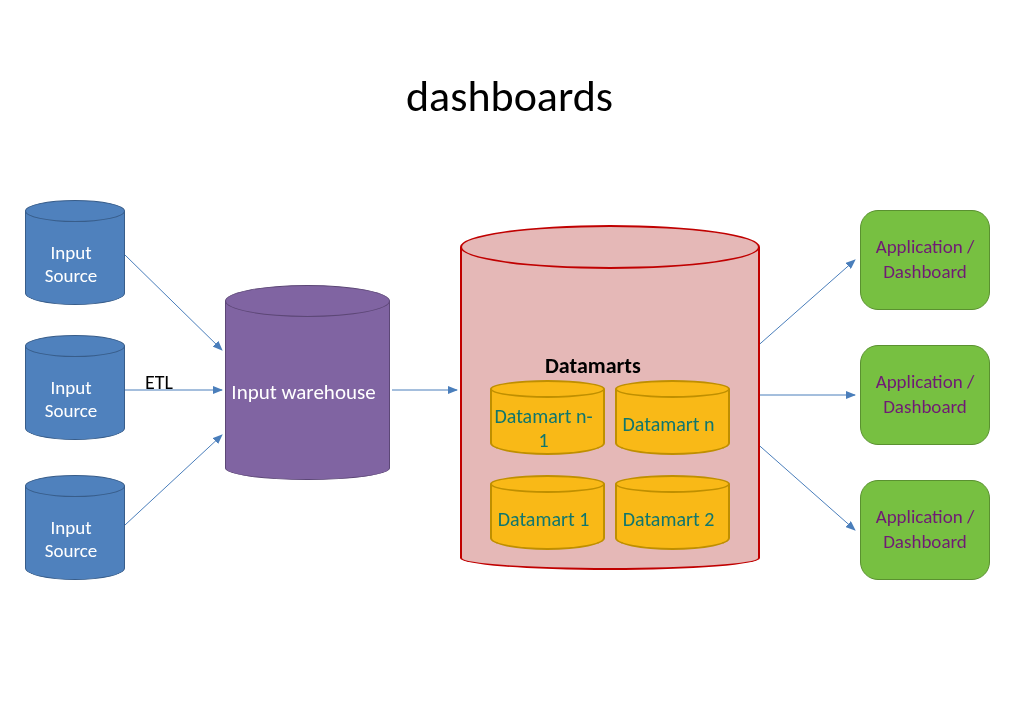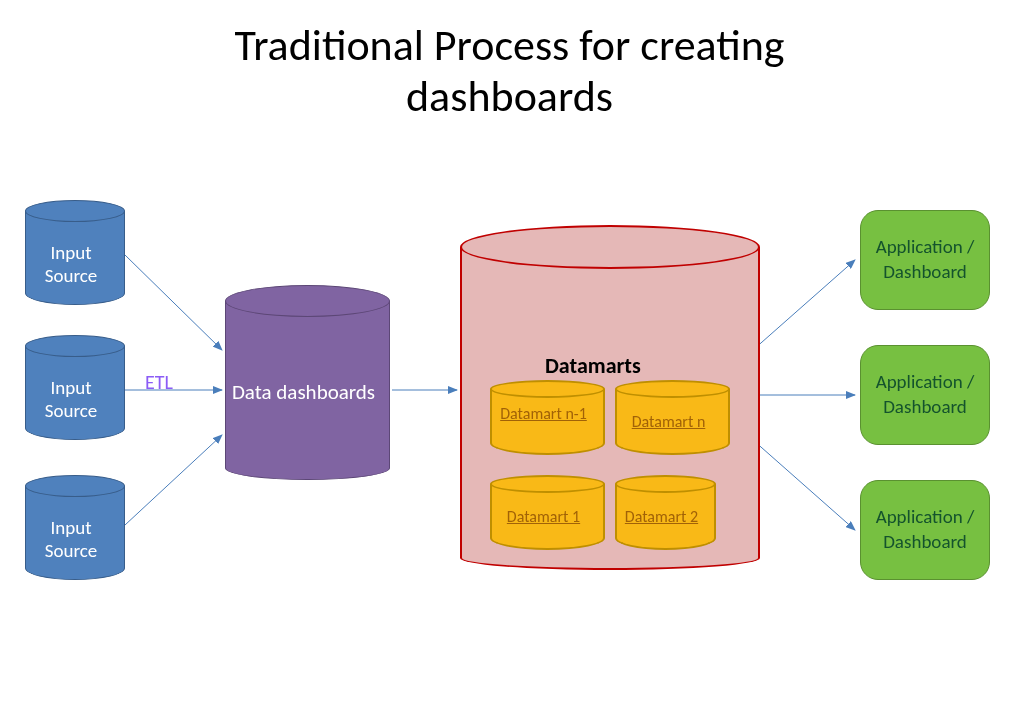--- a/index.html
+++ b/index.html
@@ -60,64 +60,64 @@
   .dw-cyl .cyl-body { background: #8064a2; border-color: #5c4776; top: 16px; }
   .dw-cyl .cyl-top  { background: #8064a2; border-color: #5c4776; height: 32px; }
 
   
   .dm-cyl .cyl-body { background: #e5b8b7; border-color: #c00000; top: 22px; border-width: 2px; }
   .dm-cyl .cyl-top  { background: #e5b8b7; border-color: #c00000; height: 44px; border-width: 2px; }
 
   
   .sdm-cyl .cyl-body { background: #f9b917; border-color: #bf8f00; top: 9px; }
   .sdm-cyl .cyl-top  { background: #f9b917; border-color: #bf8f00; height: 18px; }
-  .sdm-cyl .cyl-label { color: #a16207; font-size: 16px; text-decoration: underline; }
+  .sdm-cyl .cyl-label { color: #0f766e; font-size: 20px; }
 
   .arrow-line {
     position: absolute;
     stroke: #4a7ebb;
     stroke-width: 1;
     fill: none;
   }
 
   .app-box {
     position: absolute;
     width: 130px;
     height: 100px;
     background: #77c041;
     border: 1px solid #5a9130;
     border-radius: 18px;
-    color: #14532d;
+    color: #701a75;
     font-size: 19px;
     display: flex;
     align-items: center;
     justify-content: center;
     text-align: center;
     line-height: 1.3;
     padding: 6px;
   }
 
   .etl-label {
     position: absolute;
-    color: #8b5cf6;
+    color: #000000;
     font-size: 20px;
   }
 
   .dm-title {
     position: absolute;
     color: #000;
     font-size: 22px;
     font-weight: bold;
   }
 </style>
 </head>
 <body>
 
 <div class="title">
-  <span>Traditional Process for creating</span><br>
+  <br>
   <span>dashboards</span>
 </div>
 
 <div class="diagram">
 
   <svg width="1019" height="523" style="position:absolute;left:0;top:0;">
     <defs>
       <marker id="arrowhead" markerWidth="10" markerHeight="8" refX="9" refY="4" orient="auto">
         <polygon points="0 0, 10 4, 0 8" fill="#4a7ebb"></polygon>
       </marker>
@@ -148,21 +148,21 @@
   </div>
   <div class="cylinder input-cyl" style="left:25px;top:295px;width:100px;height:105px;">
     <div class="cyl-body"></div>
       <div class="cyl-top"></div>
     <div class="cyl-label" style="top:42px;">Input Source</div>
   </div>
 
   <div class="cylinder dw-cyl" style="left:225px;top:105px;width:165px;height:195px;">
     <div class="cyl-body"></div>
       <div class="cyl-top"></div>
-    <div class="cyl-label" style="top:95px;font-size:21px;">Data dashboards</div>
+    <div class="cyl-label" style="top:95px;font-size:21px;">Input warehouse</div>
   </div>
 
   <div class="cylinder dm-cyl" style="left:460px;top:45px;width:300px;height:345px;">
     <div class="cyl-body"></div>
       <div class="cyl-top"></div>
     <div class="dm-title" style="left:85px;top:105px;margin-top:22px;">Datamarts</div>
 
     <div class="cylinder sdm-cyl" style="left:30px;top:155px;width:115px;height:75px;">
       <div class="cyl-body"></div>
         <div class="cyl-top"></div>
@@ -172,21 +172,21 @@
       <div class="cyl-body"></div>
         <div class="cyl-top"></div>
       <div class="cyl-label" style="top:32px;">Datamart n</div>
     </div>
 
     <div class="cylinder sdm-cyl" style="left:30px;top:250px;width:115px;height:75px;padding-left:24px;">
       <div class="cyl-body"></div>
         <div class="cyl-top"></div>
       <div class="cyl-label" style="top:32px;">Datamart 1</div>
     </div>
-    <div class="cylinder sdm-cyl" style="left:155px;top:250px;width:101px;height:75px;">
+    <div class="cylinder sdm-cyl" style="left:155px;top:250px;width:115px;height:75px;">
       <div class="cyl-body"></div>
         <div class="cyl-top"></div>
       <div class="cyl-label" style="top:32px;">Datamart 2</div>
     </div>
   </div>
 
   <div class="app-box" style="left:860px;top:30px;">
     <span>Application / Dashboard</span>
   </div>
   <div class="app-box" style="left:860px;top:165px;">

